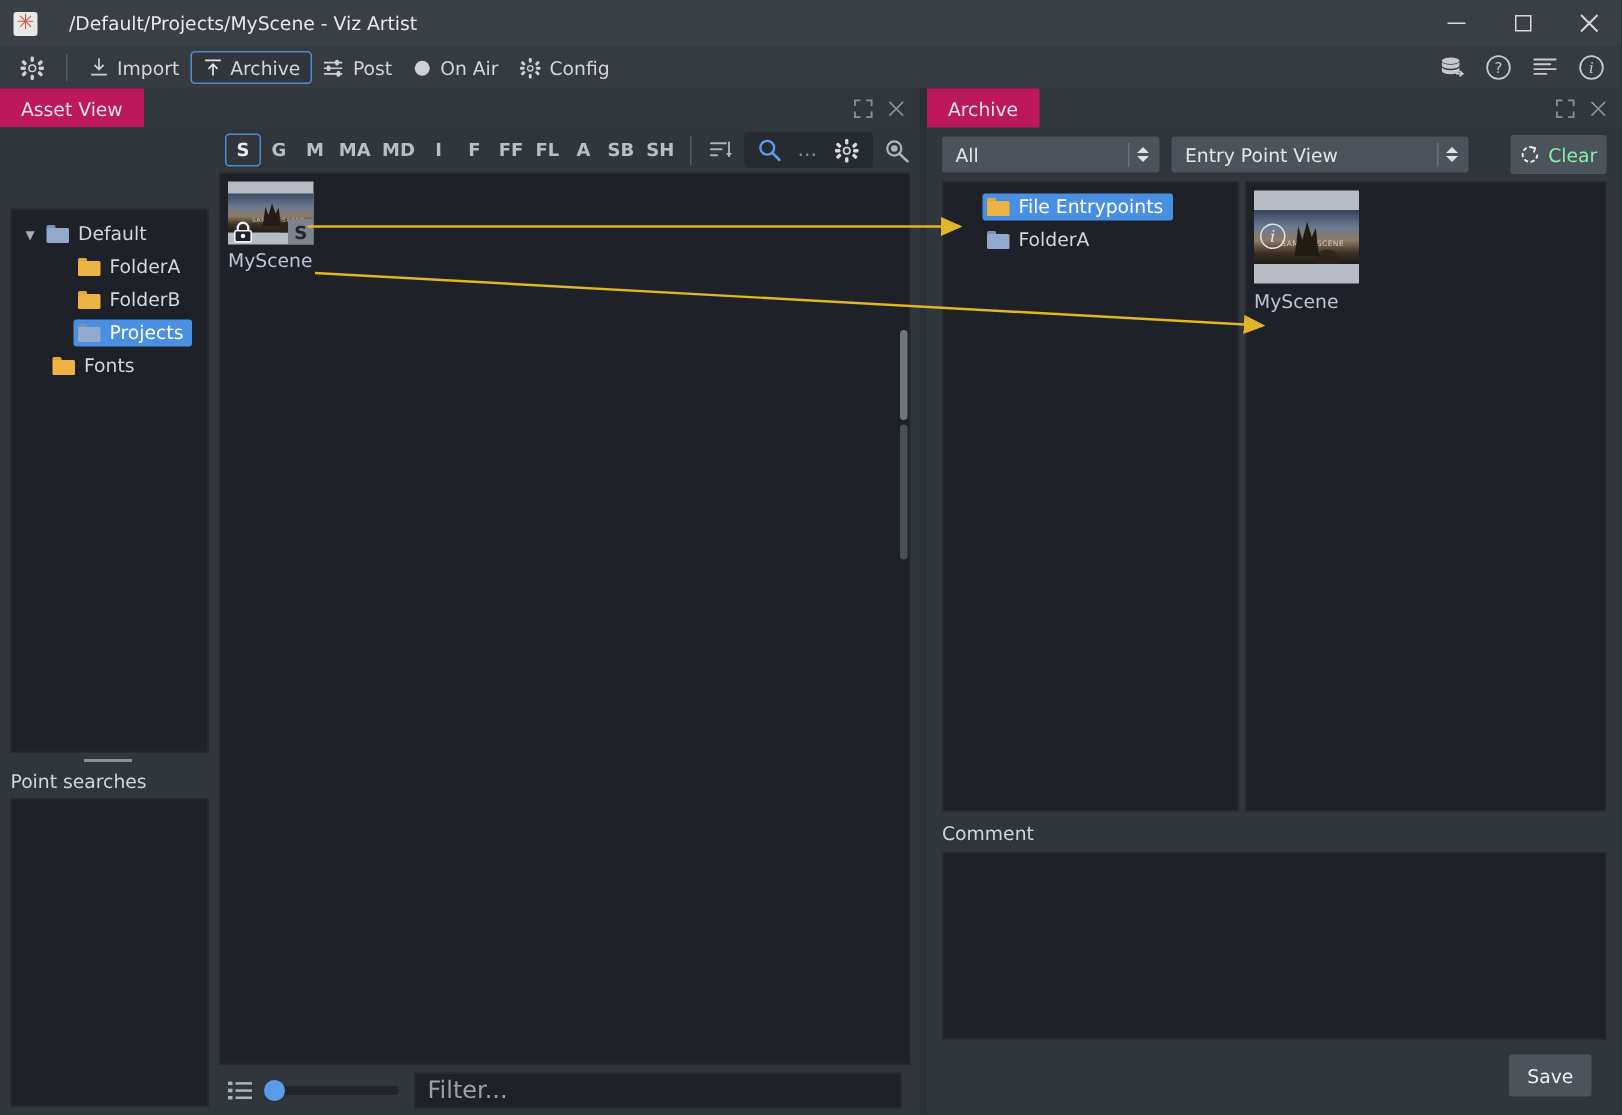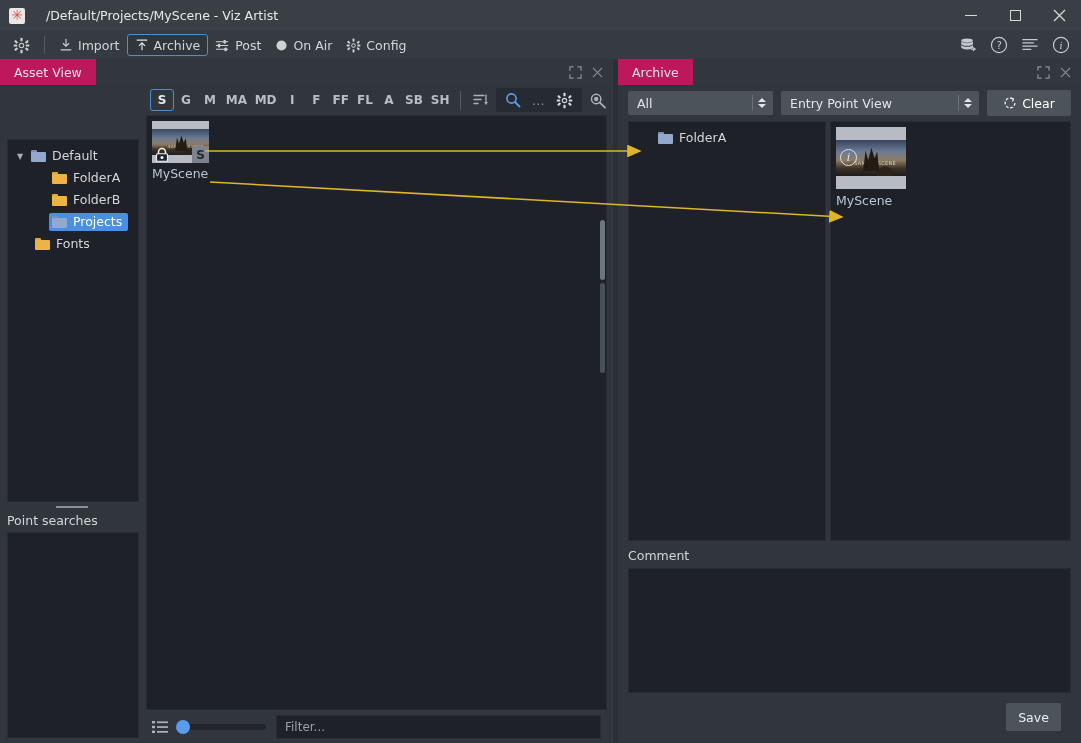--- a/index.html
+++ b/index.html
@@ -126,36 +126,36 @@
 
   .gscroll{ position:absolute; right:1px; top:104px; width:5px; height:60px; background:#6f757d; border-radius:3px;}
   .gscroll2{ position:absolute; right:1px; top:167px; width:5px; height:90px; background:#4a5058; border-radius:3px;}
 
   .bottombar{ position:absolute; left:0; right:6px; bottom:0; height:33px; display:flex; align-items:center;
               padding:0 6px; gap:10px; }
   .slider{ width:88px; height:6px; background:#22262c; border-radius:3px; position:relative; }
   .slider .knob{ position:absolute; left:-2px; top:-4px; width:14px; height:14px; border-radius:50%;
                  background:#5b9bec; }
   .filter-in{ flex:1; height:24px; background:#1e2128; border:1px solid #272b32; color:#9aa0a8;
-              font-size:12px; padding:0 8px; display:flex; align-items:center; }
+              font-size:16px; padding:0 8px; display:flex; align-items:center; }
 
   
   .arch-body{ position:absolute; left:0; top:26px; right:0; bottom:0; }
   .arch-toolbar{ height:32px; display:flex; align-items:center; gap:8px; padding:4px 10px 0 10px; }
   .combo{ height:24px; background:#4d535b; border-radius:2px; display:flex; align-items:center;
           padding:0 4px 0 9px; font-size:12.5px; color:#e3e6e9; }
   .combo .val{ flex:1; }
   .combo .div{ width:1px; height:16px; background:#6c727a; margin-right:5px;}
   .combo .arrows{ display:flex; flex-direction:column; gap:2px; padding-right:3px; }
   .combo .arrows i{ display:block; width:0;height:0; border-left:4px solid transparent;
                     border-right:4px solid transparent; }
   .combo .arrows i.u{ border-bottom:4px solid #dfe2e6; }
   .combo .arrows i.d{ border-top:4px solid #dfe2e6; }
-  .clear-btn{ width:84px; height:26px; background:#4d535b; border-radius:2px; display:flex;
-              align-items:center; justify-content:center; gap:5px; font-size:12.5px; color:#ffffff;}
+  .clear-btn{ width:64px; height:26px; background:#4d535b; border-radius:2px; display:flex;
+              align-items:center; justify-content:center; gap:5px; font-size:12.5px; color:#86efac;}
 
   .arch-tree{ position:absolute; left:10px; top:36px; width:198px; height:420px;
               background:#1e2128; border:1px solid #272b32; padding-top:5px; }
   .arch-list{ position:absolute; left:212px; right:10px; top:36px; height:420px;
               background:#1e2128; border:1px solid #272b32; }
   .arch-thumb{ position:absolute; left:5px; top:5px; width:72px; }
   .arch-thumb .tb{ width:70px; height:62px; background:#b7bcc4; position:relative; overflow:hidden;}
   .arch-thumb .im{
     position:absolute; left:0; top:13px; width:70px; height:36px;
     background:
@@ -537,20 +537,26 @@
             <svg width="14" height="14" viewBox="0 0 16 16">
                 <path d="M13.6 8 a5.6 5.6 0 1 1 -2.1-4.4" fill="none" stroke="#eef0f2" stroke-width="1.5" stroke-dasharray="3.2 1.9"></path>
                 <path d="M8.6 2.2 l3.3 1 -1 3.2" fill="none" stroke="#eef0f2" stroke-width="1.4"></path>
               </svg>
           </span>
           <span>Clear</span>
         </div>
       </div>
 
       <div class="arch-tree">
+        <div class="trow selected" style="padding-left:26px">
+          <span class="sel">
+              <span class="folder"></span>
+          <span>File Entrypoints</span>
+            </span>
+        </div>
         <div class="trow" style="padding-left:26px">
           <span class="sel">
               <span class="folder blue"></span>
           <span>FolderA</span>
             </span>
         </div>
       </div>
 
       <div class="arch-list">
         <div class="arch-thumb">

